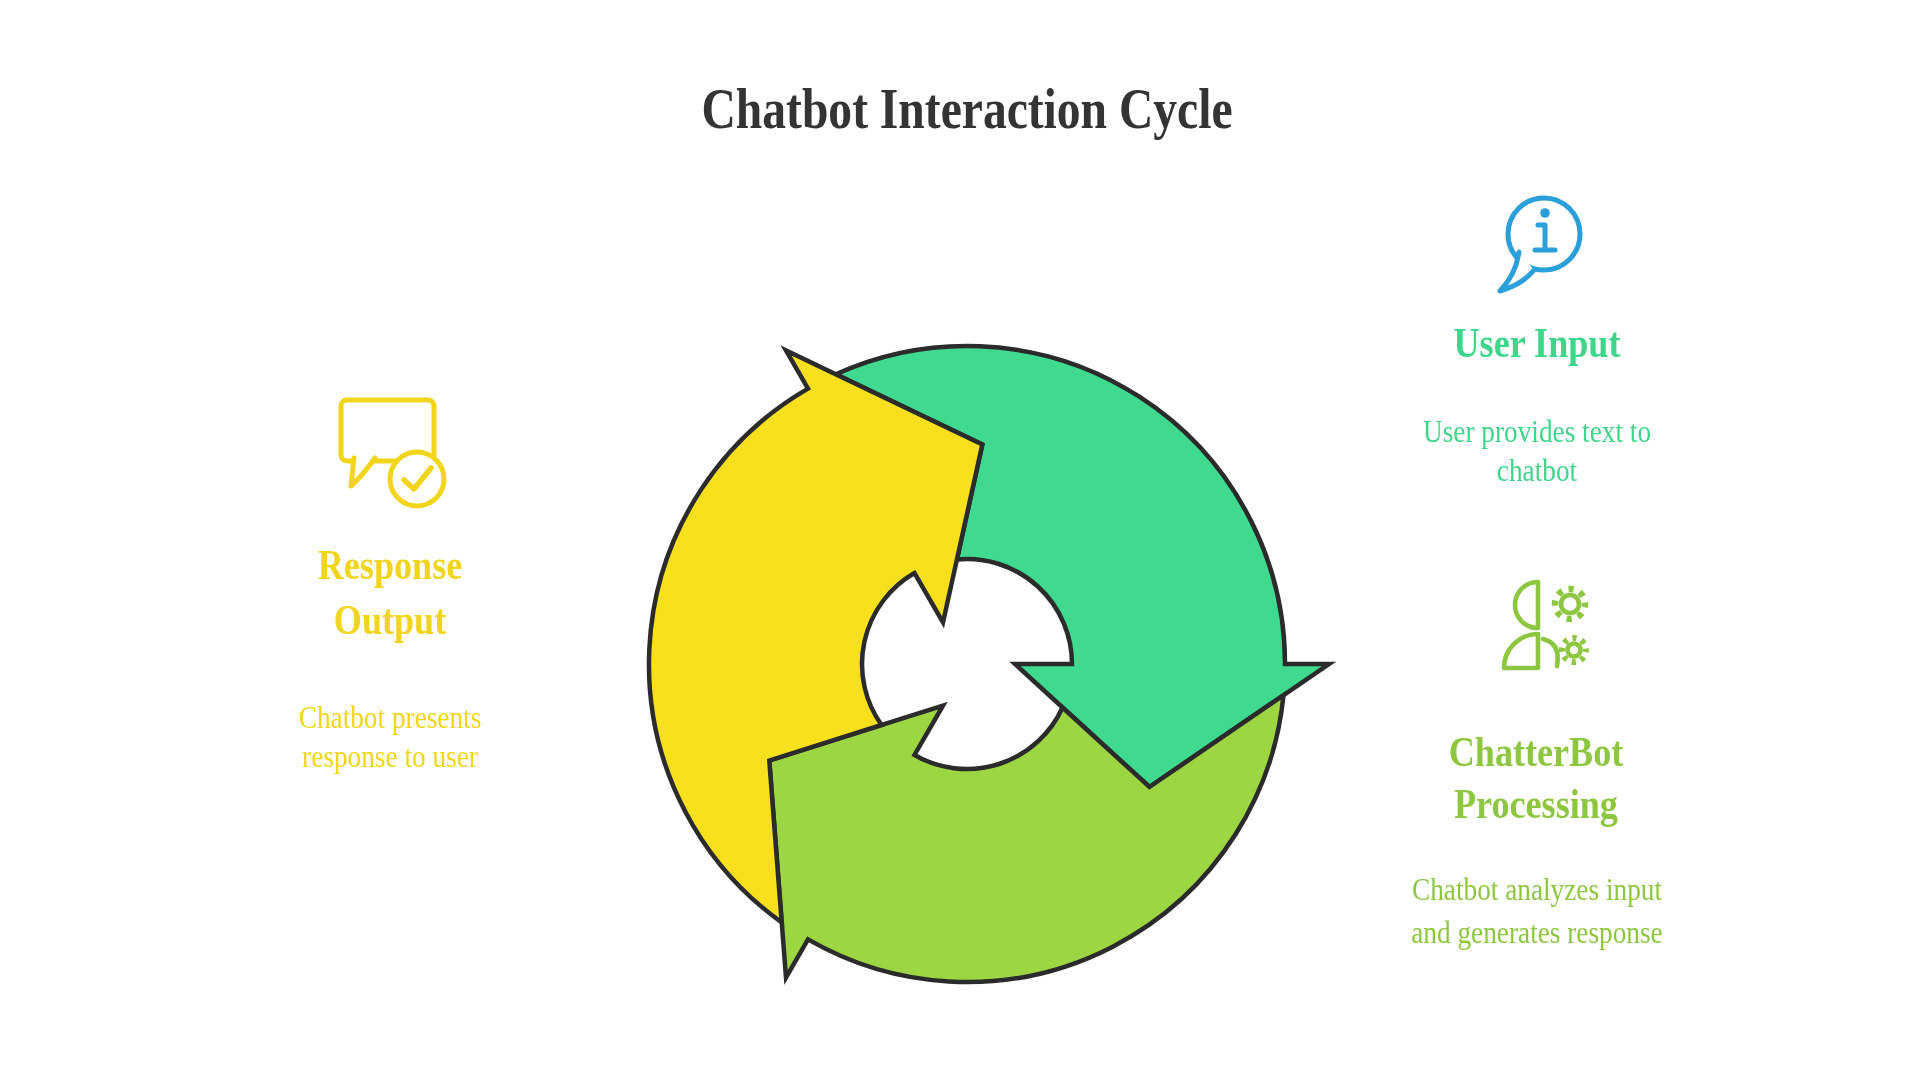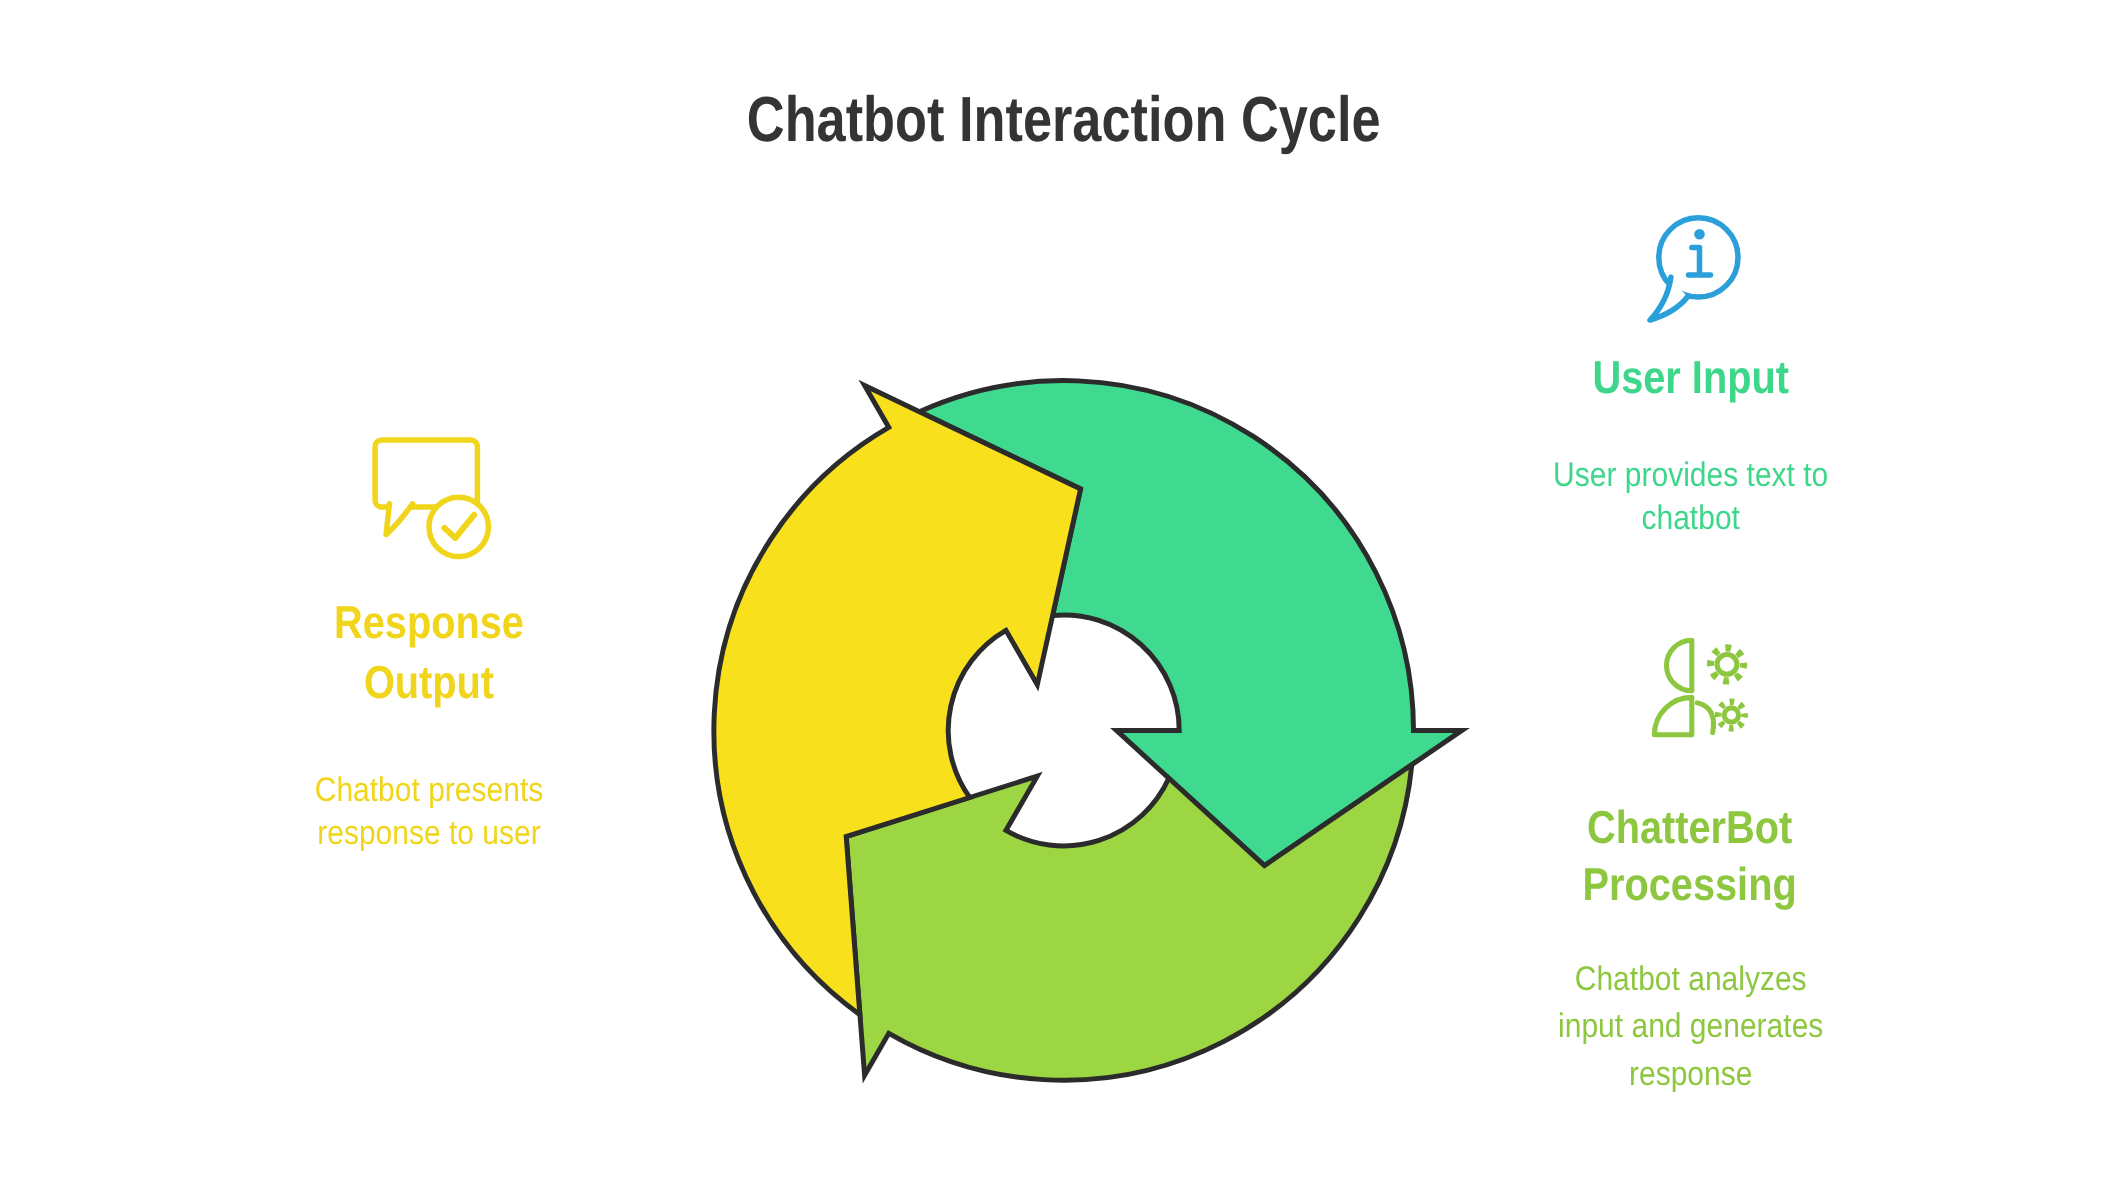--- a/index.html
+++ b/index.html
@@ -1,17 +1,17 @@
 <!DOCTYPE html>
 <html><head>
 <meta charset="utf-8">
 <style>
   html,body{margin:0;padding:0;background:#ffffff;width:1920px;height:1080px;overflow:hidden;}
   #stage{position:relative;width:1920px;height:1050px;background:#ffffff;
-         font-family:Liberation Sans, sans-serif;}
+         font-family:Liberation Serif, serif;}
   .abs{position:absolute;}
   .title{width:1000px;text-align:center;font-weight:bold;font-size:58px;line-height:58px;
          transform:scaleX(0.82);letter-spacing:0px;}
   .heading{text-align:center;font-weight:bold;font-size:42px;transform:scaleX(0.86);}
   .body-text{text-align:center;font-weight:400;font-size:31px;transform:scaleX(0.88);}
   svg{display:block;overflow:visible;}
 </style>
 </head>
 <body>
 

